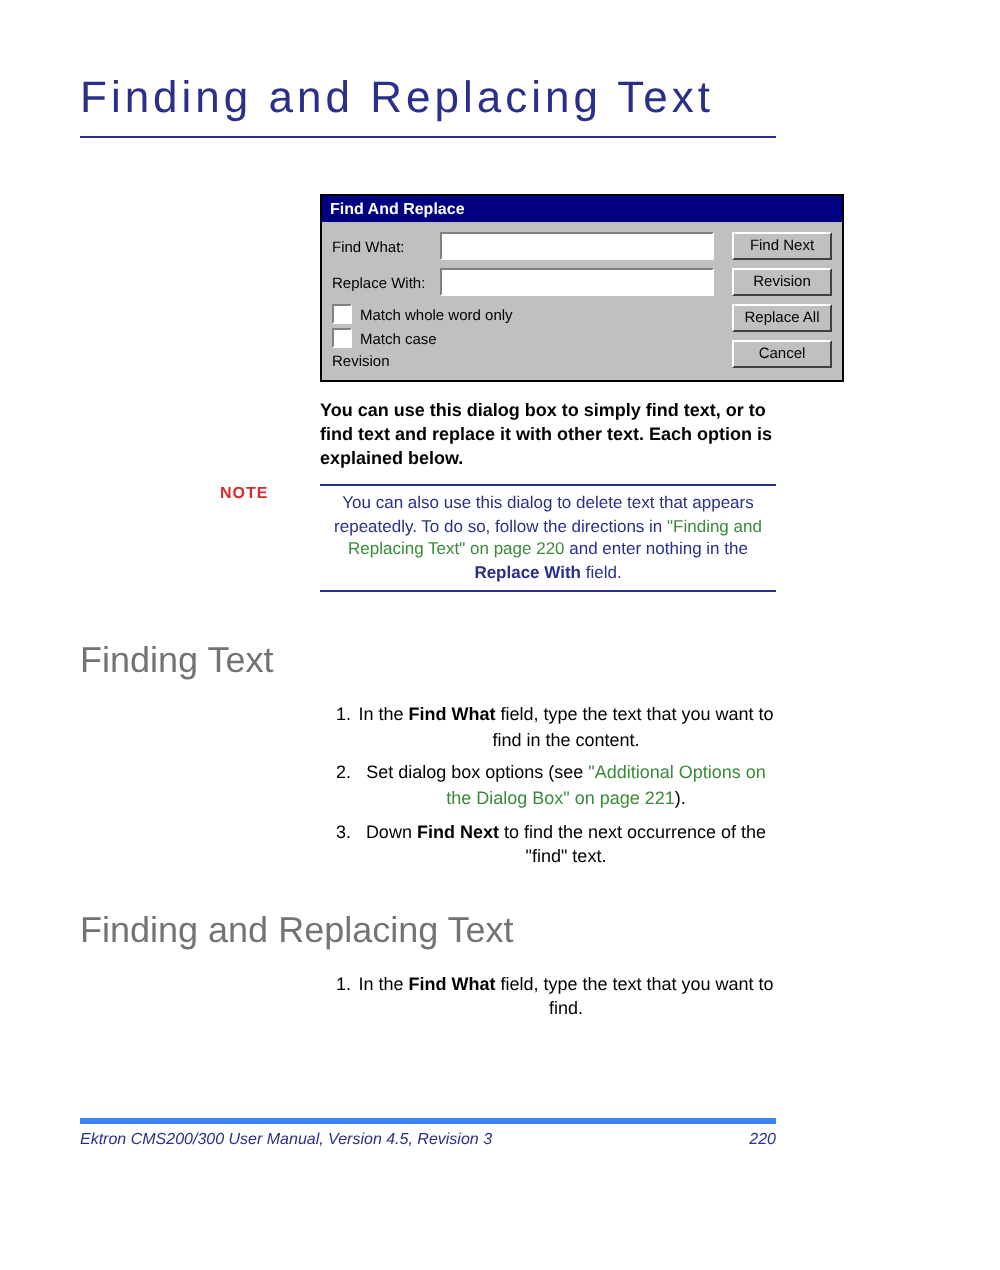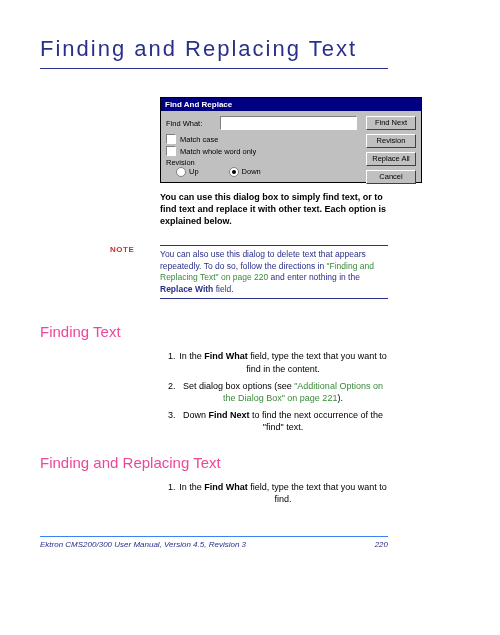--- a/index.html
+++ b/index.html
@@ -38,21 +38,21 @@
     font-size: 9px;
     line-height: 1.35;
     margin: 0 0 4px 0;
   }
   .para-after-img {
     margin-top: 6px;
     font-weight: bold;
   }
   .note-block {
     position: relative;
-    margin: 18px 0 24px 120px;
+    margin: 7px 0 24px 120px;
   }
   .note-label {
     position: absolute;
     left: -50px;
     top: 0;
     color: #d42c2c;
     font-size: 8px;
     font-weight: bold;
     letter-spacing: 0.5px;
     font-variant: small-caps;
@@ -64,30 +64,31 @@
   }
   .note-rule-bottom {
     border: none;
     border-top: 1px solid #2a2f8a;
     margin: 3px 0 0 0;
   }
   .note-text {
     color: #2a2f8a;
     font-size: 8.5px;
     line-height: 1.35;
+    text-align: center;
   }
   .note-text .green-link {
     color: #3a8a3a;
   }
   .note-text b {
     color: #2a2f8a;
   }
   .h2 {
-    color: #ec4899;
-    font-size: 15px;
+    color: #737373;
+    font-size: 18px;
     font-weight: normal;
     margin: 0 0 10px 0;
   }
   .h2-second {
     margin-top: 20px;
   }
   ol.steps {
     margin: 0 0 8px 0;
     padding-left: 18px;
     font-size: 9px;
@@ -95,22 +96,22 @@
     text-align: center;
   }
   ol.steps li {
     margin-bottom: 4px;
   }
   .green-link {
     color: #3a8a3a;
   }
   .footer {
     position: relative;
-    margin-top: 30px;
-    border-top: 1px solid #3b82f6;
+    margin-top: 48px;
+    border-top: 3px solid #3b82f6;
     padding-top: 3px;
     font-size: 8px;
     font-style: italic;
     color: #2a2f8a;
   }
   .footer-pagenum {
     position: absolute;
     right: 0;
     top: 3px;
   }
@@ -256,33 +257,33 @@
 
     <div class="dialog-wrap">
       <div class="dialog">
         <div class="dlg-title">Find And Replace</div>
         <div class="dlg-body">
           <div class="dlg-left-col">
             <div class="dlg-row">
               <span class="dlg-label">Find What:</span>
               <div class="dlg-input"></div>
             </div>
-            <div class="dlg-check-row">
-              <span class="dlg-check"></span>
-              <span>Match case</span>
+            <div class="dlg-row">
+              <span class="dlg-label">Replace With:</span>
+              <div class="dlg-input"></div>
             </div>
             <div class="dlg-check-row">
               <span class="dlg-check"></span>
               <span>Match whole word only</span>
             </div>
+            <div class="dlg-check-row">
+              <span class="dlg-check"></span>
+              <span>Match case</span>
+            </div>
             <div class="dlg-group-label">Revision</div>
-            <div class="dlg-radio-row">
-              <span><span class="dlg-radio"></span><span>Up</span></span>
-              <span><span class="dlg-radio checked"></span><span>Down</span></span>
-            </div>
           </div>
           <div class="dlg-right-col">
             <div class="dlg-btn">Find Next</div>
             <div class="dlg-btn">Revision</div>
             <div class="dlg-btn">Replace All</div>
             <div class="dlg-btn">Cancel</div>
           </div>
         </div>
       </div>
     </div>

